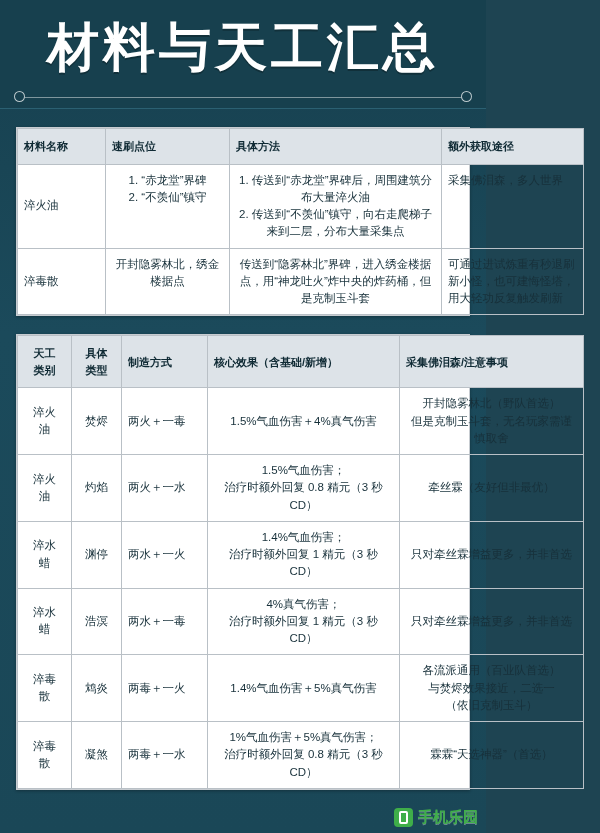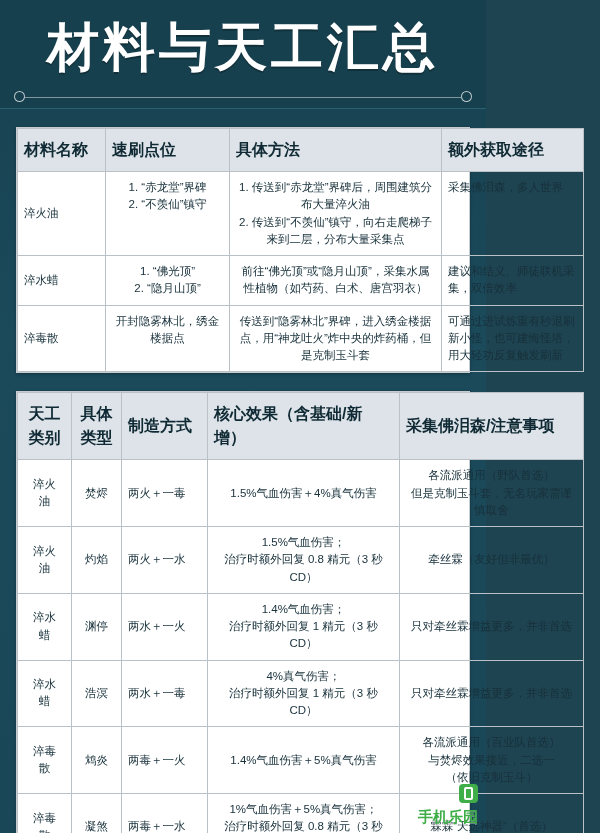--- a/index.html
+++ b/index.html
@@ -78,21 +78,21 @@
     font-size: 11.5px;
     line-height: 1.5;
     color: #17303a;
     vertical-align: top;
     text-align: left;
     word-break: break-word;
   }
   thead th {
     background: #dde3e8;
     font-weight: bold;
-    font-size: 16px;
+    font-size: 11px;
     color: #0f2a34;
     padding-top: 9px;
     padding-bottom: 9px;
     vertical-align: middle;
   }
   td.center-cell {
     text-align: center;
     vertical-align: middle;
   }
   td.mid {
@@ -111,23 +111,22 @@
   .t2 col.d5 { width: 184px; }
 
   .sub { display: block; text-align: center; }
 
   
   .watermark {
     position: absolute;
     right: 8px;
     bottom: 6px;
     display: flex;
-    align-items: flex-end;
+    align-items: flex-start;
     gap: 5px;
-    flex-direction: column;
   }
   .wm-icon {
     width: 19px;
     height: 19px;
     background: #3fae49;
     border-radius: 4px;
     position: relative;
   }
   .wm-icon::after {
     content: "";
@@ -180,31 +179,20 @@
           <td class="mid">淬火油</td>
           <td>
             <span class="sub">1. “赤龙堂”界碑</span>
             <span class="sub">2. “不羡仙”镇守</span>
           </td>
           <td>
             <span class="sub">1. 传送到“赤龙堂”界碑后，周围建筑分布大量淬火油</span>
             <span class="sub">2. 传送到“不羡仙”镇守，向右走爬梯子来到二层，分布大量采集点</span>
           </td>
           <td>采集佛泪森，多人世界</td>
-        </tr>
-        <tr>
-          <td class="mid">淬水蜡</td>
-          <td>
-            <span class="sub">1. “佛光顶”</span>
-            <span class="sub">2. “隐月山顶”</span>
-          </td>
-          <td>
-            <span class="sub">前往“佛光顶”或“隐月山顶”，采集水属性植物（如芍药、白术、唐宫羽衣）</span>
-          </td>
-          <td class="mid">建议和结义、师徒联机采集，双倍效率</td>
         </tr>
         <tr>
           <td class="mid">淬毒散</td>
           <td>
             <span class="sub">开封隐雾林北，绣金楼据点</span>
           </td>
           <td>
             <span class="sub">传送到“隐雾林北”界碑，进入绣金楼据点，用“神龙吐火”炸中央的炸药桶，但是克制玉斗套</span>
           </td>
           <td>可通过进试炼重有秒退刷新小怪，也可建悔怪塔，用大轻功反复触发刷新</td>
@@ -242,21 +230,21 @@
           <td class="center-cell">
             <span class="sub">淬火</span>
             <span class="sub">油</span>
           </td>
           <td class="center-cell">焚烬</td>
           <td class="mid">两火＋一毒</td>
           <td class="mid">
             <span class="sub">1.5%气血伤害＋4%真气伤害</span>
           </td>
           <td class="mid">
-            <span class="sub">各流派通用（野队首选）</span>
+            <span class="sub">开封隐雾林北（野队首选）</span>
             <span class="sub">但是克制玉斗套，无名玩家需谨慎取舍</span>
           </td>
         </tr>
         <tr>
           <td class="center-cell">
             <span class="sub">淬火</span>
             <span class="sub">油</span>
           </td>
           <td class="center-cell">灼焰</td>
           <td class="mid">两火＋一水</td>

